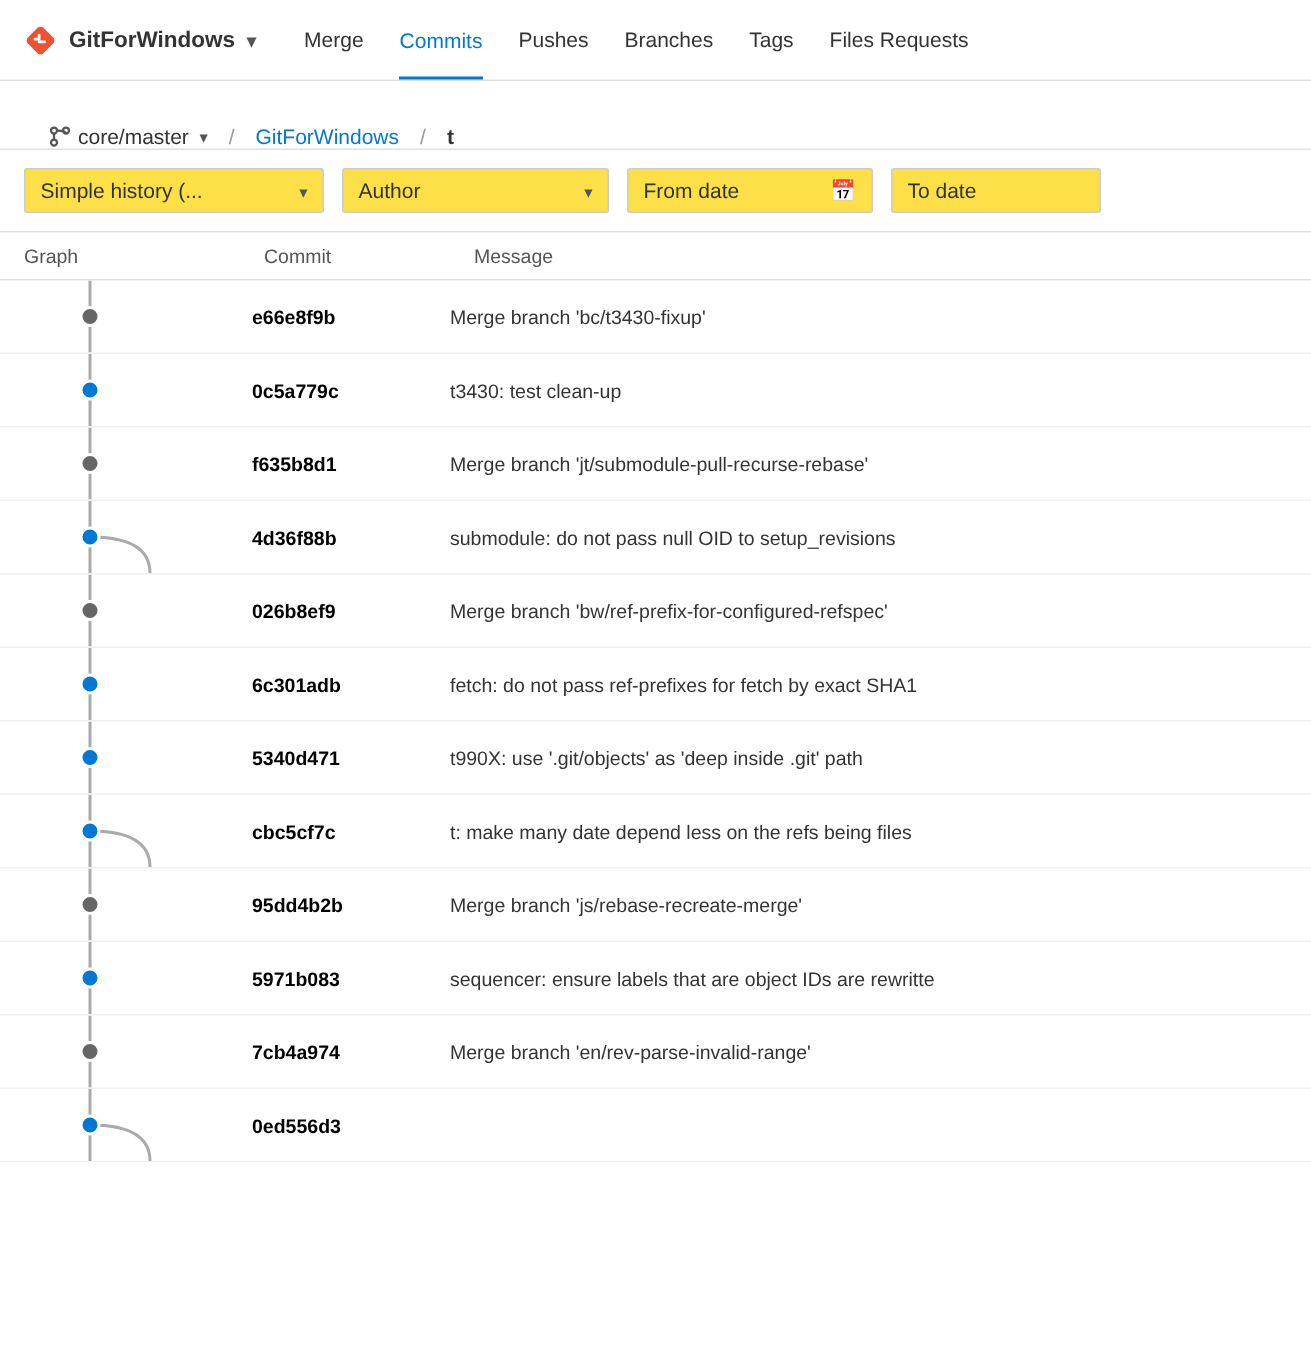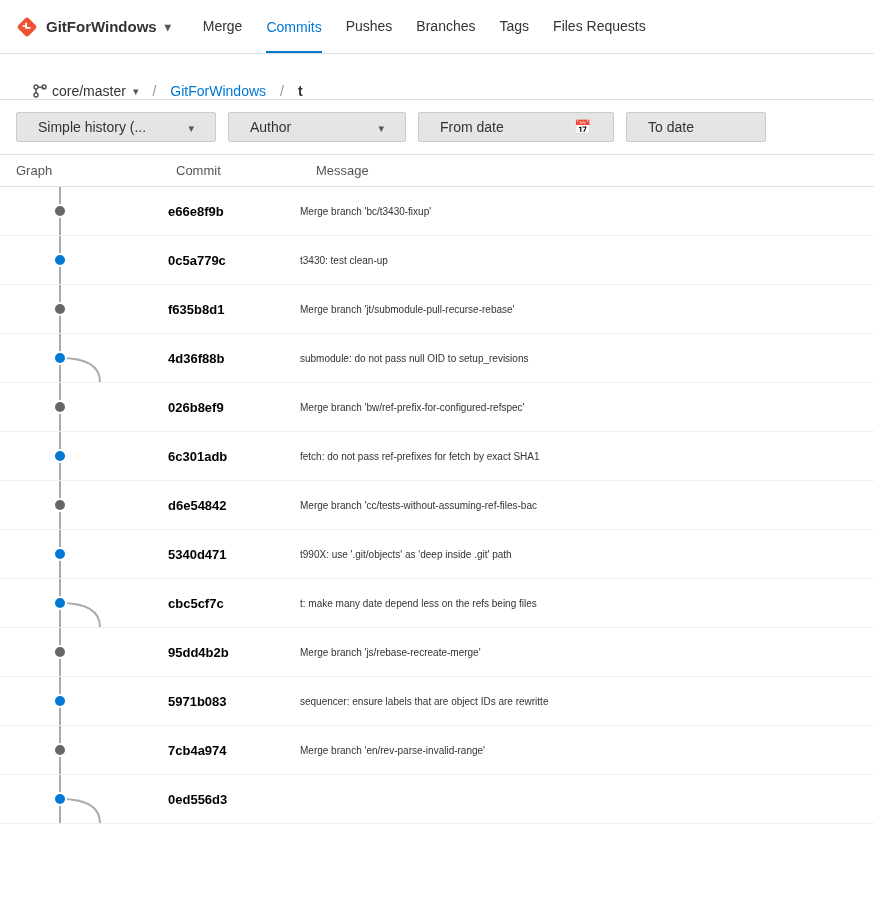--- a/index.html
+++ b/index.html
@@ -81,29 +81,29 @@
       padding: 12px 16px;
       gap: 12px;
       border-bottom: 1px solid #e0e0e0;
     }
     .filter-dropdown {
       display: flex;
       align-items: flex-end;
       justify-content: space-between;
       border: 1px solid #ccc;
       border-radius: 2px;
-      padding: 6px 21px;
+      padding: 6px 10px;
       cursor: pointer;
-      background: #e5e5e5;
+      background: #fde047;
       font-size: 14px;
       color: #333;
     }
     .filter-dropdown.history-filter { width: 200px; }
     .filter-dropdown.author-filter { width: 178px; }
-    .filter-dropdown.date-filter { width: 196px; }
+    .filter-dropdown.date-filter { width: 164px; }
     .filter-dropdown.date-to { width: 140px; }
     .filter-chevron { margin-left: 8px; font-size: 11px; color: #555; }
     .calendar-icon { margin-left: 8px; font-size: 14px; color: #555; }
 
     
     .commits-table {
       width: 100%;
     }
     .table-header {
       display: grid;
@@ -127,21 +127,21 @@
       height: 48px;
       position: relative;
     }
     .commit-hash {
       font-weight: 700;
       font-size: 13px;
       color: #000000;
       padding: 0 8px;
     }
     .commit-message {
-      font-size: 10px;
+      font-size: 13px;
       color: #333;
       padding-right: 8px;
       white-space: nowrap;
       overflow: hidden;
       text-overflow: ellipsis;
     }
     svg.graph-svg {
       display: block;
     }
   </style>
@@ -277,31 +277,20 @@
           </svg>
         </div>
         <div class="commit-hash">6c301adb</div>
         <div class="commit-message">fetch: do not pass ref-prefixes for fetch by exact SHA1</div>
       </div>
       <div class="commit-row">
         <div class="graph-cell">
           <svg width="150" height="48" class="graph-svg">
             <line x1="55" y1="0" x2="55" y2="24" stroke="#aaa" stroke-width="2"></line>
             <line x1="55" y1="24" x2="55" y2="48" stroke="#aaa" stroke-width="2"></line>
-            <circle cx="55" cy="24" r="6" fill="#666" stroke="#fff" stroke-width="2"></circle>
-          </svg>
-        </div>
-        <div class="commit-hash">d6e54842</div>
-        <div class="commit-message">Merge branch 'cc/tests-without-assuming-ref-files-bac</div>
-      </div>
-      <div class="commit-row">
-        <div class="graph-cell">
-          <svg width="150" height="48" class="graph-svg">
-            <line x1="55" y1="0" x2="55" y2="24" stroke="#aaa" stroke-width="2"></line>
-            <line x1="55" y1="24" x2="55" y2="48" stroke="#aaa" stroke-width="2"></line>
             <circle cx="55" cy="24" r="6" fill="#0078d4" stroke="#fff" stroke-width="2"></circle>
           </svg>
         </div>
         <div class="commit-hash">5340d471</div>
         <div class="commit-message">t990X: use '.git/objects' as 'deep inside .git' path</div>
       </div>
       <div class="commit-row">
         <div class="graph-cell">
           <svg width="150" height="48" class="graph-svg">
             <line x1="55" y1="0" x2="55" y2="24" stroke="#aaa" stroke-width="2"></line>

